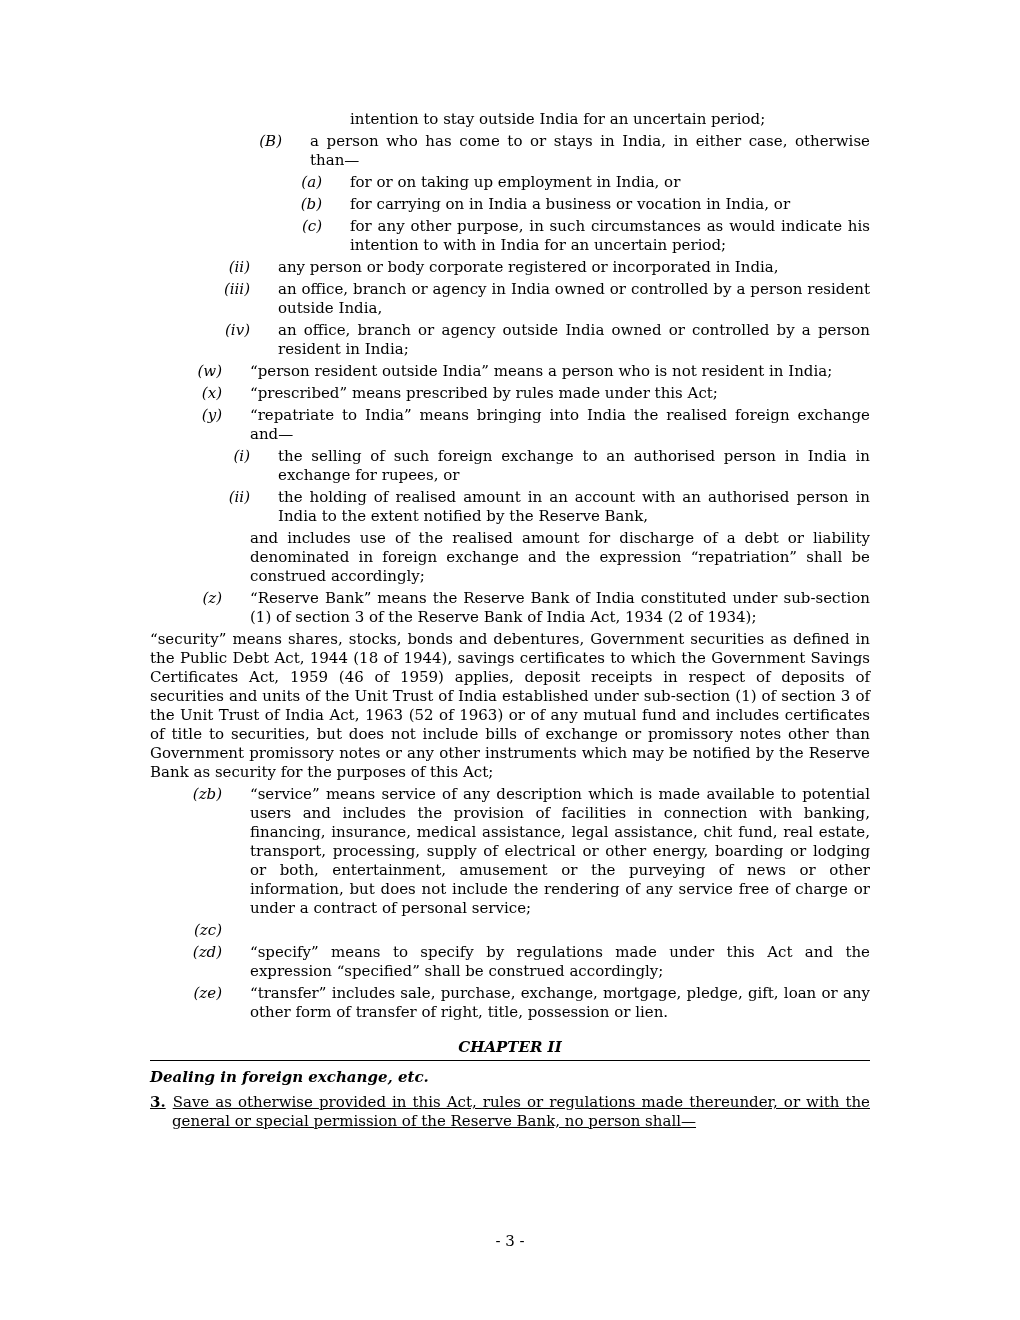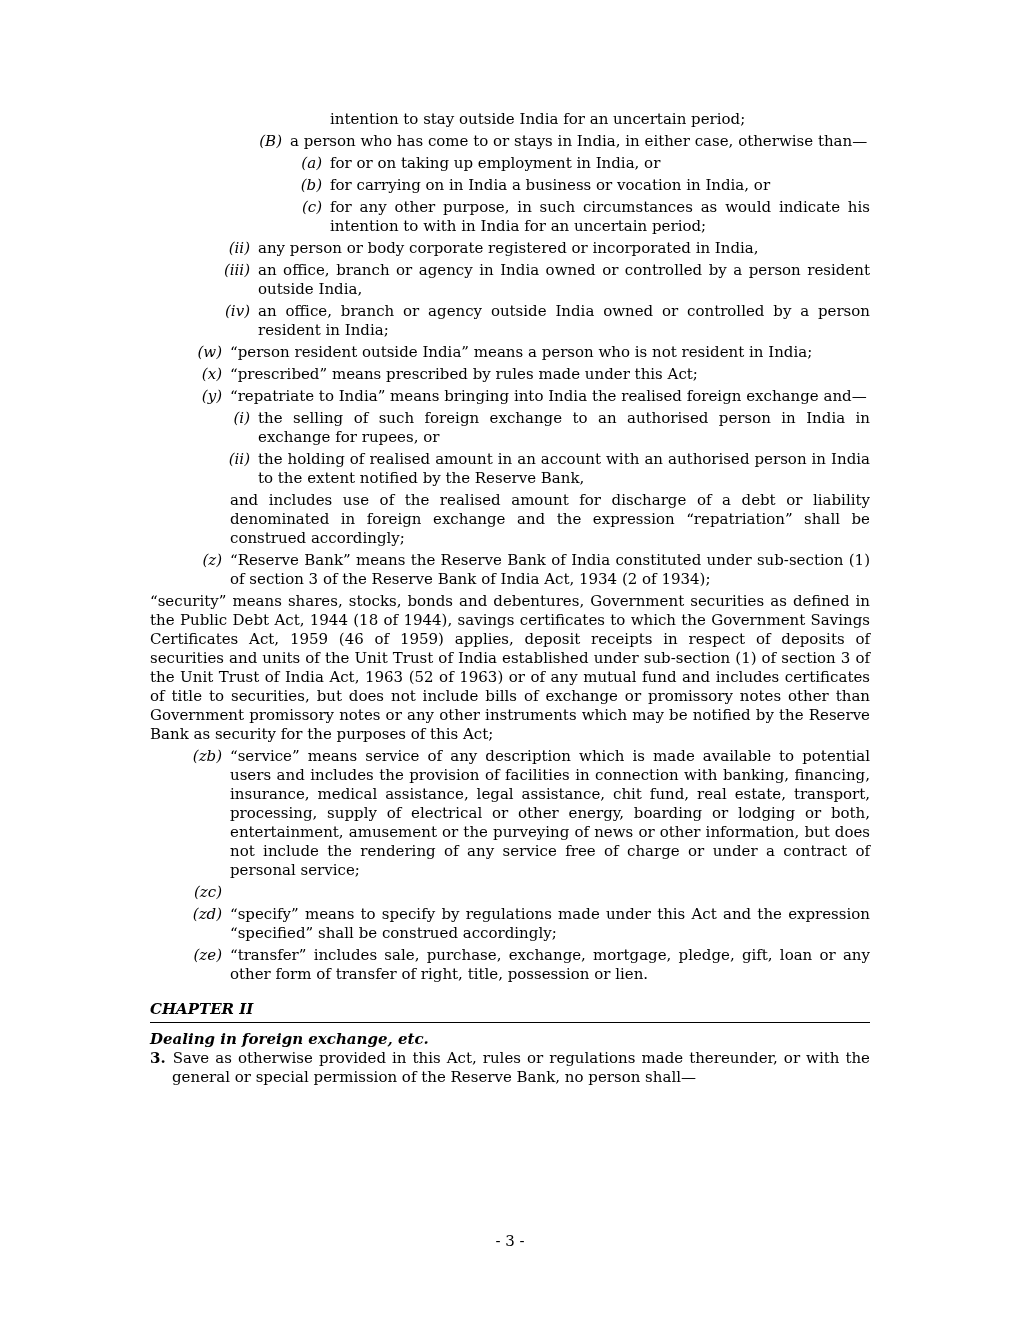--- a/index.html
+++ b/index.html
@@ -20,58 +20,62 @@
   }
   .content {
     position: absolute;
     left: 150px;
     top: 110px;
     width: 720px;
   }
   .item {
     display: flex;
     margin-bottom: 3px;
+    gap: 20px;
   }
   .item .label {
     flex: none;
     text-align: right;
     padding-right: 8px;
     box-sizing: border-box;
     font-style: italic;
     white-space: nowrap;
   }
   .item .text {
     flex: 1;
     text-align: justify;
   }
   .chapter-block {
     margin-top: 16px;
+    text-align: center;
   }
   .chapter-heading {
     font-weight: bold;
     font-style: italic;
   }
   .chapter-rule {
     border: none;
     border-top: 1px solid #000;
     margin: 3px 0 7px 0;
   }
   .chapter-title {
     font-weight: bold;
     letter-spacing: 0.2px;
   }
   .section-heading {
     margin-top: 0;
     font-weight: bold;
     font-style: italic;
   }
   .section-para {
+    margin-top: 6px;
     text-align: justify;
     padding-left: 22px;
     text-indent: -22px;
+    text-decoration: underline;
   }
   .section-number {
     font-weight: bold;
     margin-right: 7px;
   }
   .footer {
     position: absolute;
     top: 1232px;
     left: 0;
     width: 100%;

